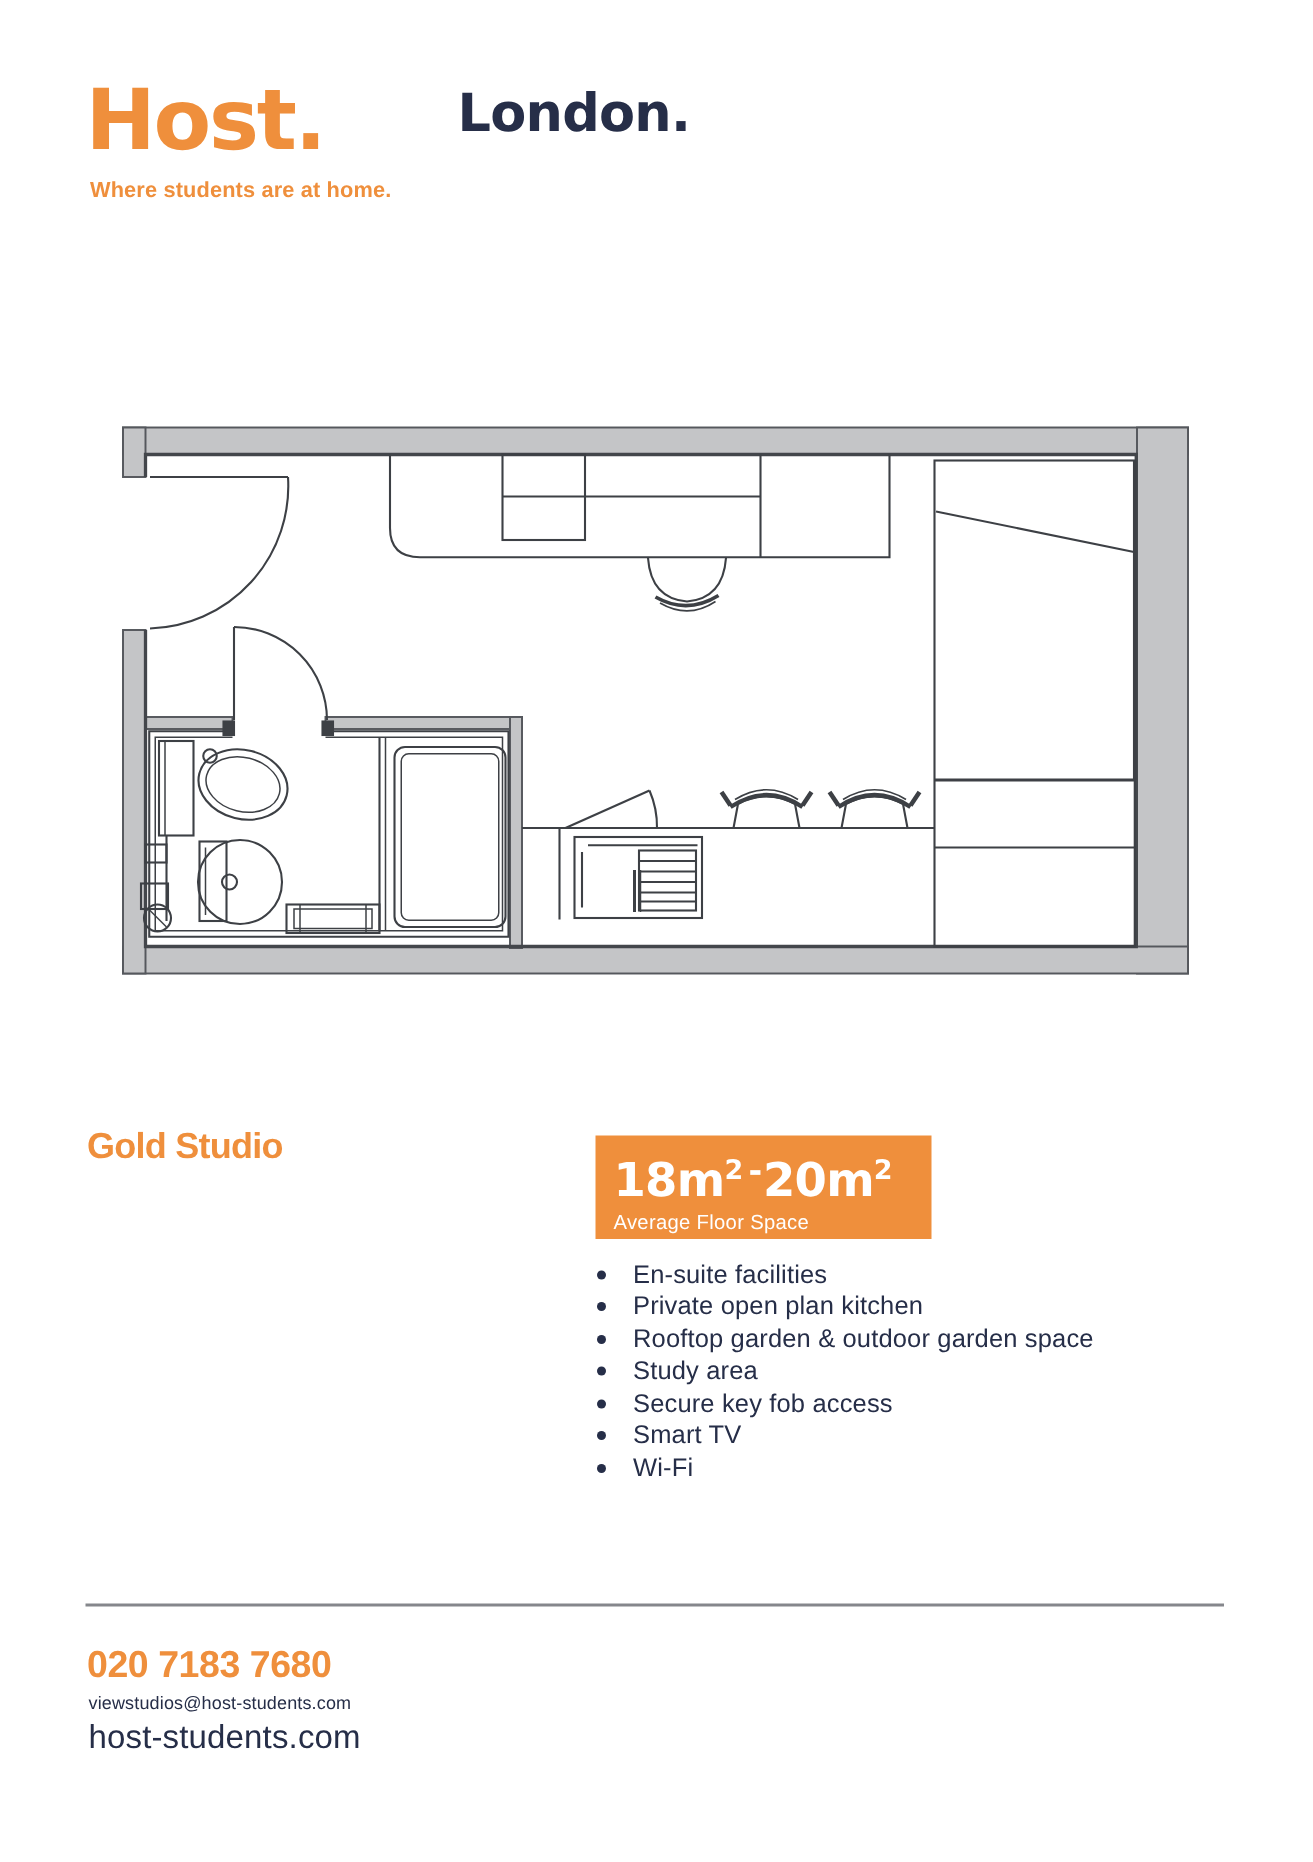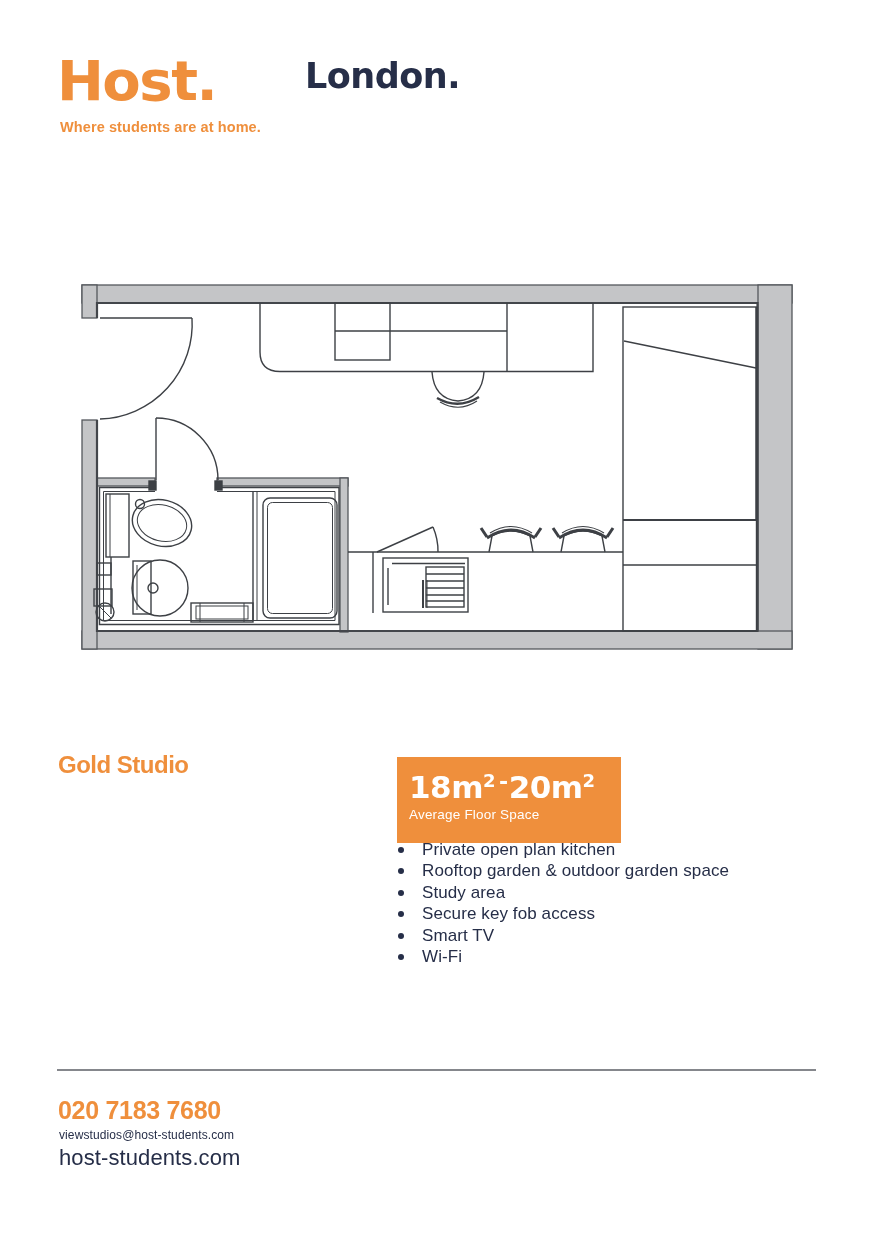--- a/index.html
+++ b/index.html
@@ -28,21 +28,21 @@
   .prop-title .l2{color:var(--navy);}
   
   .plan{left:0;top:0;}
   
   .studio-title{
     left:58px;top:751px;
     font-family:Liberation Sans, sans-serif;
     font-size:24px;font-weight:800;letter-spacing:-0.5px;color:var(--orange);
   }
   .badge{
-    left:397px;top:757px;width:224px;height:86px;
+    left:397px;top:757px;width:224px;height:69px;
     background:var(--orange);color:#ffffff;box-sizing:border-box;
     padding:6px 12px 0 12px;
   }
   .badge .range{
     font-family:"DejaVu Sans",sans-serif;
     font-size:31px;font-weight:800;letter-spacing:-0.5px;line-height:36px;white-space:nowrap;
   }
   .badge .range .sup{font-size:18px;vertical-align:11px;}
   .badge .range .sep{font-size:22px;vertical-align:9px;margin:0 1px 0 4px;}
   .badge .caption{
@@ -217,20 +217,24 @@
   <div class="abs studio-title">Gold Studio</div>
 
   <div class="abs badge">
     <div class="range"><span>18m</span><span class="sup">2</span><span class="sep">-</span><span>20m</span><span class="sup">2</span></div>
     <div class="caption">Average Floor Space</div>
   </div>
 
   <ul class="abs features">
     <li>
         <span class="dot"></span>
+        <span>En-suite facilities</span>
+      </li>
+    <li>
+        <span class="dot"></span>
         <span>Private open plan kitchen</span>
       </li>
     <li>
         <span class="dot"></span>
         <span>Rooftop garden &amp; outdoor garden space</span>
       </li>
     <li>
         <span class="dot"></span>
         <span>Study area</span>
       </li>

